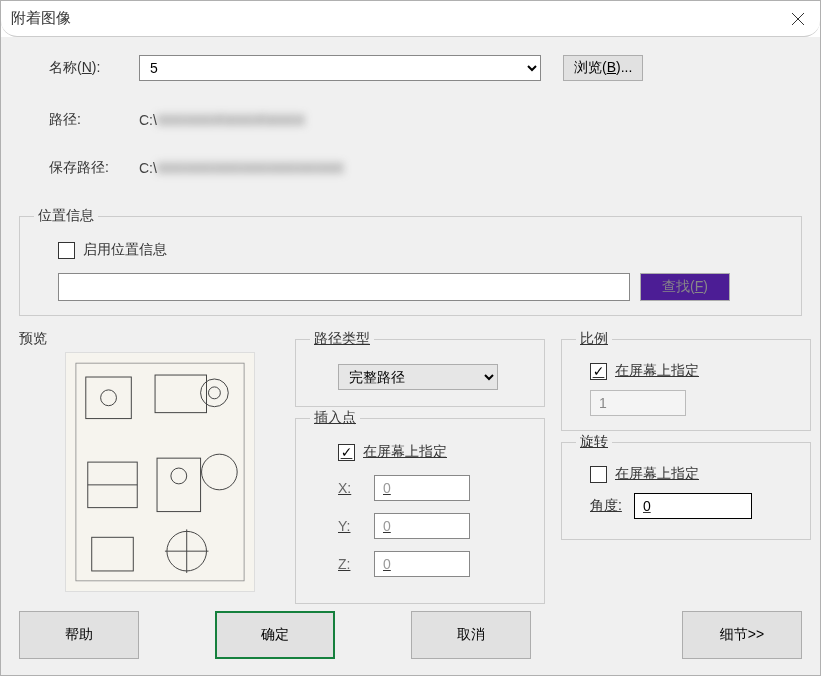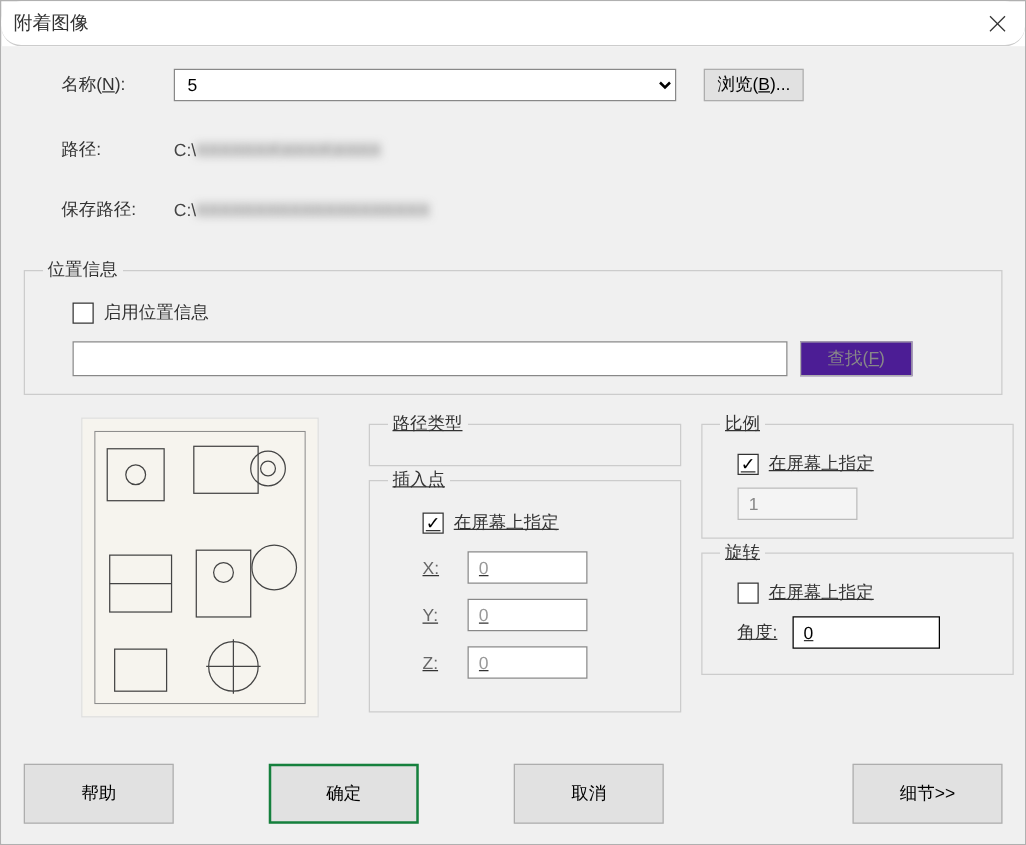--- a/index.html
+++ b/index.html
@@ -217,20 +217,21 @@
         <input class="loc-path-input" value="" style="">
         <button class="find-btn" disabled="">
           <span>查找(</span><span class="underline">F</span><span>)</span>
         </button>
       </div>
     </fieldset>
 
     <div class="lower-grid">
 
       <div class="preview-col">
+        <span class="preview-label">预览</span>
         <div class="preview-box">
           <svg viewBox="0 0 190 240">
             <rect x="0" y="0" width="190" height="240" fill="#f6f4ee"></rect>
             <rect x="10" y="10" width="170" height="220" fill="none" stroke="#888" stroke-width="0.8"></rect>
             <rect x="20" y="24" width="46" height="42" fill="none" stroke="#444" stroke-width="1"></rect>
             <circle cx="43" cy="45" r="8" fill="none" stroke="#444"></circle>
             <rect x="90" y="22" width="52" height="38" fill="none" stroke="#444"></rect>
             <circle cx="150" cy="40" r="14" fill="none" stroke="#444"></circle>
             <circle cx="150" cy="40" r="6" fill="none" stroke="#444"></circle>
             <rect x="22" y="110" width="50" height="46" fill="none" stroke="#444"></rect>
@@ -242,20 +243,23 @@
             <circle cx="122" cy="200" r="20" fill="none" stroke="#444"></circle>
             <line x1="100" y1="200" x2="144" y2="200" stroke="#444"></line>
             <line x1="122" y1="178" x2="122" y2="222" stroke="#444"></line>
           </svg>
         </div>
       </div>
 
       <div class="mid-col">
         <fieldset>
           <legend>路径类型</legend>
+          <select class="pathtype-select">
+            <option>完整路径</option>
+          </select>
         </fieldset>
 
         <fieldset class="insert-fieldset">
           <legend>插入点</legend>
           <div class="check-row">
             <span class="checkbox checked"></span>
             <span>在屏幕上指定</span>
           </div>
           <div class="coord-row">
             <span class="clabel">X:</span>

